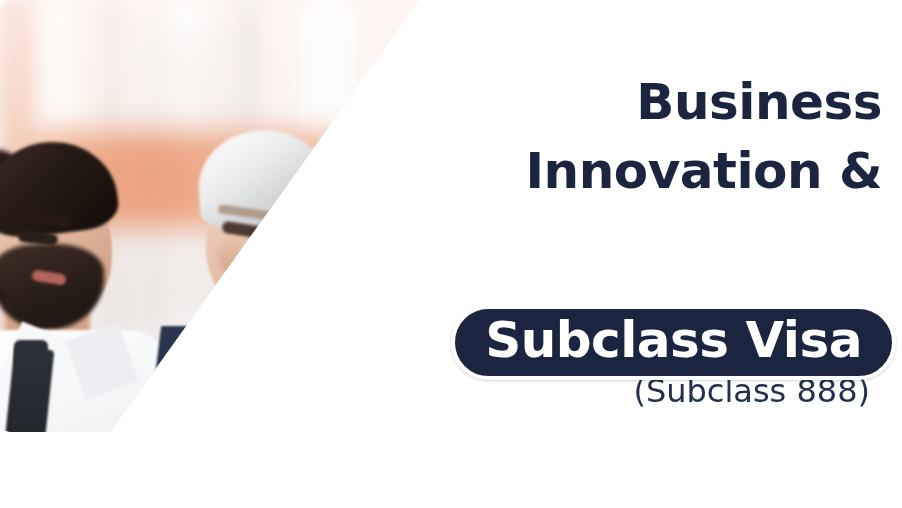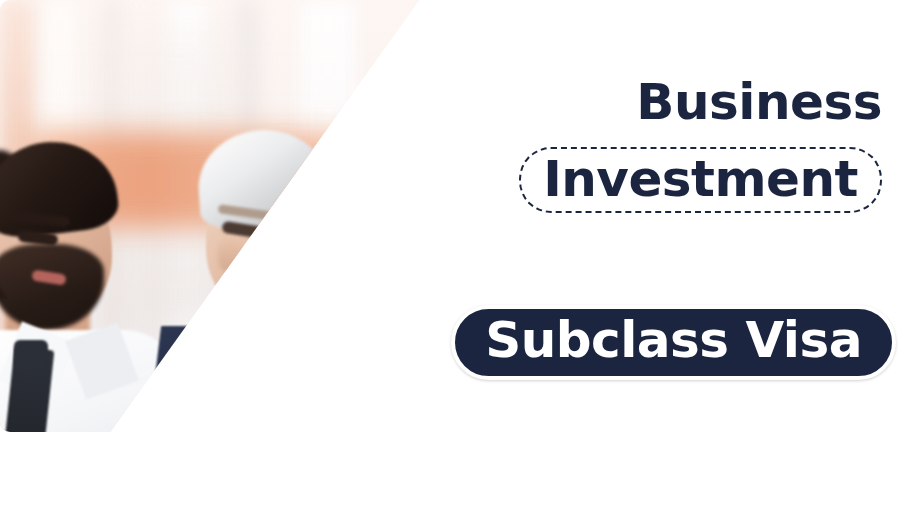--- a/index.html
+++ b/index.html
@@ -406,24 +406,23 @@
       <div class="pB pB-hand"></div>
       <div class="pB pB-finger"></div>
 
       <div class="photo-soft"></div>
     </div>
   </div>
 
   <div class="copy">
     <p class="headline-1">Business</p>
 
-
-    <div class="dashed-box">
-      <p class="headline-3">Investment</p>
-    </div>
+    <p class="headline-2">Innovation &amp;</p>
+
   </div>
 
   <div class="pill">
     <p class="headline-4">Subclass Visa</p>
   </div>
 
+  <p class="subclass">(Subclass 888)</p>
 
 </div>
 
 </body></html>

